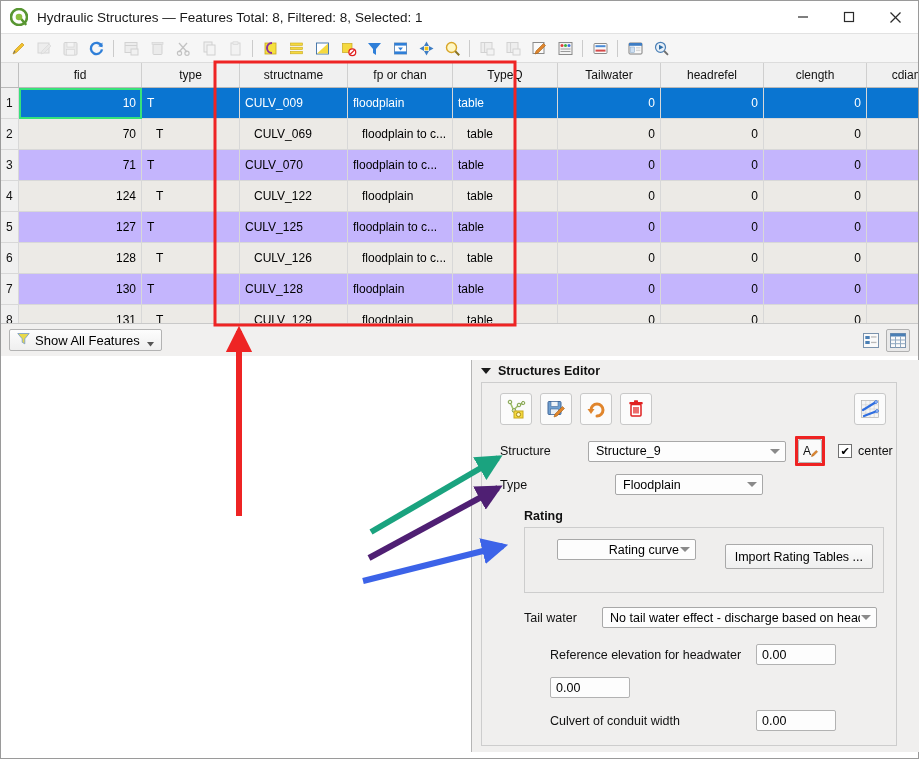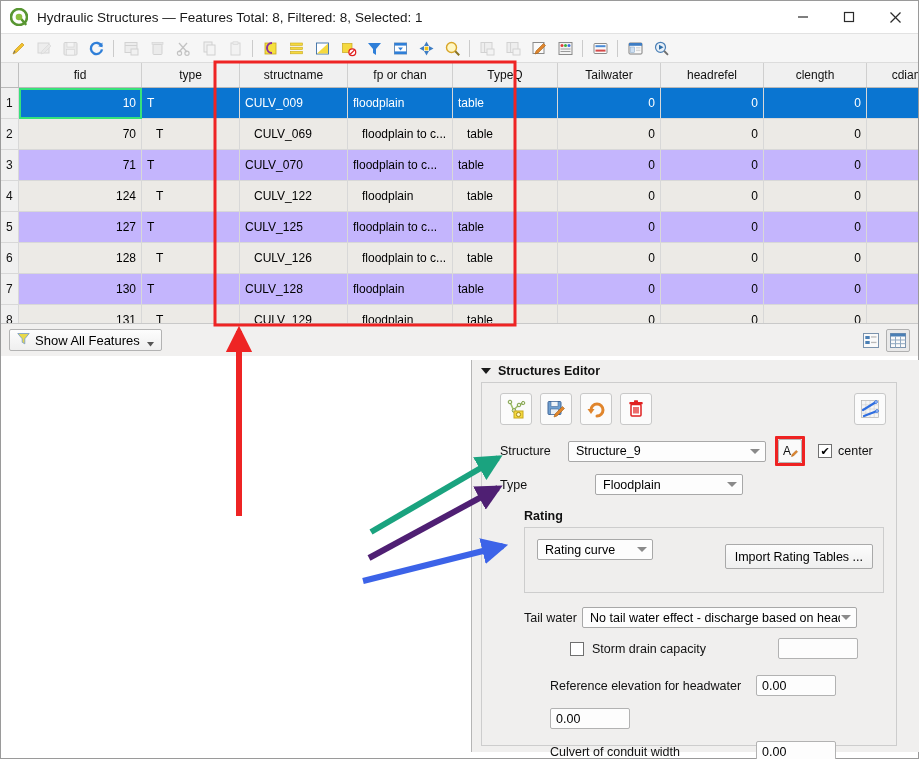--- a/index.html
+++ b/index.html
@@ -74,21 +74,21 @@
 
   .etoolbar{display:flex;align-items:center;gap:8px;padding:10px 0 0 18px;}
   .ebtn{width:30px;height:30px;border:1px solid #c8c8c8;border-radius:3px;background:#fbfbfb;display:flex;align-items:center;justify-content:center;}
   .ebtn.plot{margin-left:auto;margin-right:10px;}
 
   .row{display:flex;align-items:center;margin-top:12px;}
   .lbl{font-size:12.5px;color:#111;}
 
   .combo{
     height:21px;border:1px solid #a8a8a8;background:#fdfdfd;border-radius:2px;
-    display:flex;align-items:center;padding:0 4px 0 7px;font-size:12.5px;box-sizing:border-box;
+    display:flex;align-items:center;padding:0 4px 0 7px;font-size:12.5px;box-sizing:border-box;margin-left:20px;
   }
   .combo .cval{flex:1 1 auto;white-space:nowrap;overflow:hidden;}
   .combo .arrow{width:12px;flex:0 0 auto;display:flex;justify-content:center;}
   .arrow i{display:block;width:0;height:0;border-left:5px solid transparent;border-right:5px solid transparent;border-top:5px solid #8a8a8a;}
 
   .abtn{
     width:22px;height:22px;border:1px solid #b7b7b7;background:#fafafa;border-radius:2px;
     display:flex;align-items:center;justify-content:center;position:relative;
   }
   .red-ring{position:absolute;border:3px solid #ee2222;border-radius:1px;pointer-events:none;}
@@ -560,44 +560,39 @@
           <div class="combo" style="width:148px;">
             <span class="cval">Floodplain</span>
             <span class="arrow">
                 <i></i>
               </span>
           </div>
         </div>
 
         <div class="group-label">Rating</div>
         <div class="group-box">
-          <div class="combo" style="width:116px;position:absolute;left:12px;top:11px;">
+          <div class="combo" style="width:139px;position:absolute;left:12px;top:11px;text-align:right;">
             <span class="cval">Rating curve</span>
             <span class="arrow">
                 <i></i>
               </span>
           </div>
           <div class="btn" style="position:absolute;right:10px;top:16px;">Import Rating Tables ...</div>
         </div>
 
         <div class="row" style="margin-top:14px;padding-left:42px;">
           <div class="lbl" style="width:58px;">Tail water</div>
           <div class="combo" style="width:275px;">
             <span class="cval">No tail water effect - discharge based on headwater</span>
             <span class="arrow">
                 <i></i>
               </span>
           </div>
         </div>
 
-        <div class="row" style="margin-top:10px;padding-left:88px;">
-          <span class="chk"></span>
-          <span class="lbl" style="margin-left:8px;width:186px;">Storm drain capacity</span>
-          <span class="tbox" style="width:80px;"></span>
-        </div>
 
         <div id="numeric-fields">
             <div class="row" style="margin-top: 16px; padding-left: 68px;">
               <div class="lbl" style="width: 206px;">Reference elevation for headwater</div>
               <div class="tbox" style="width: 80px;">0.00</div>
             </div>
             <div class="row" style="margin-top: 12px; padding-left: 68px;">
               <div class="tbox" style="width: 80px;">0.00</div>
             </div>
             <div class="row" style="margin-top: 12px; padding-left: 68px;">

